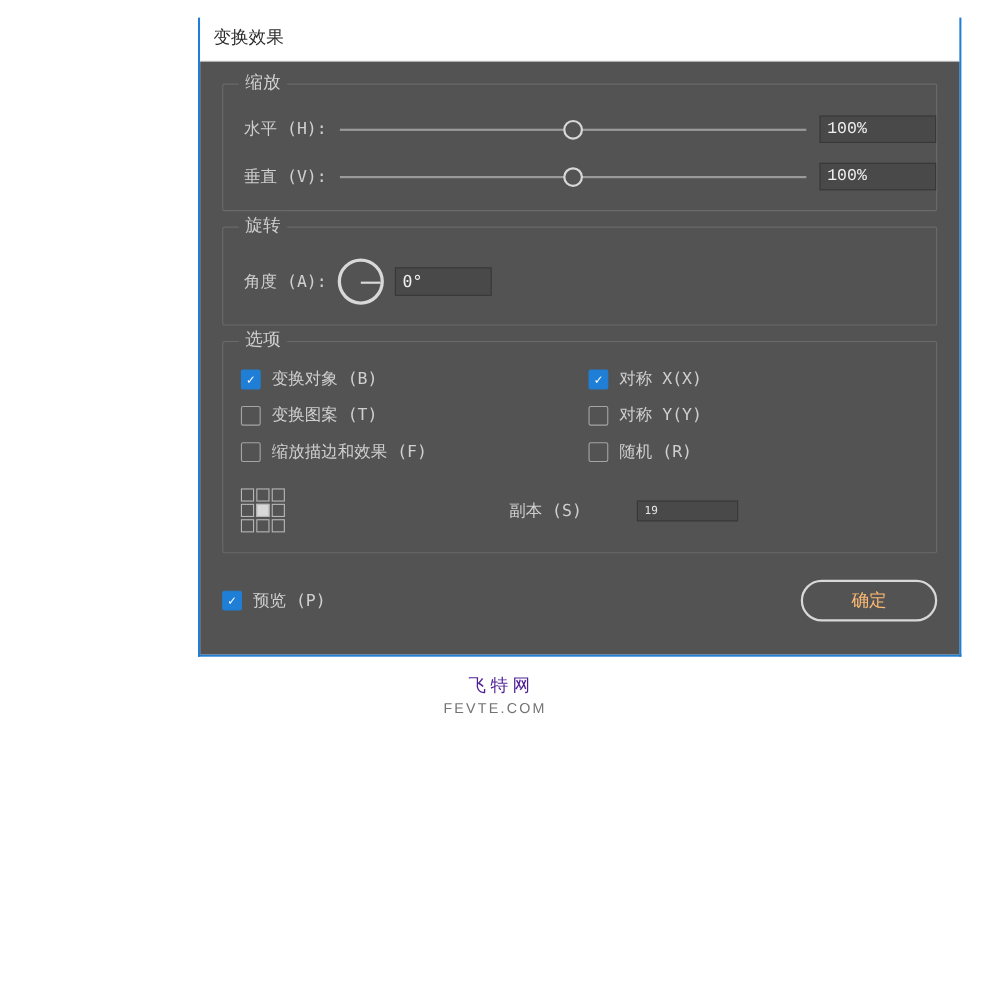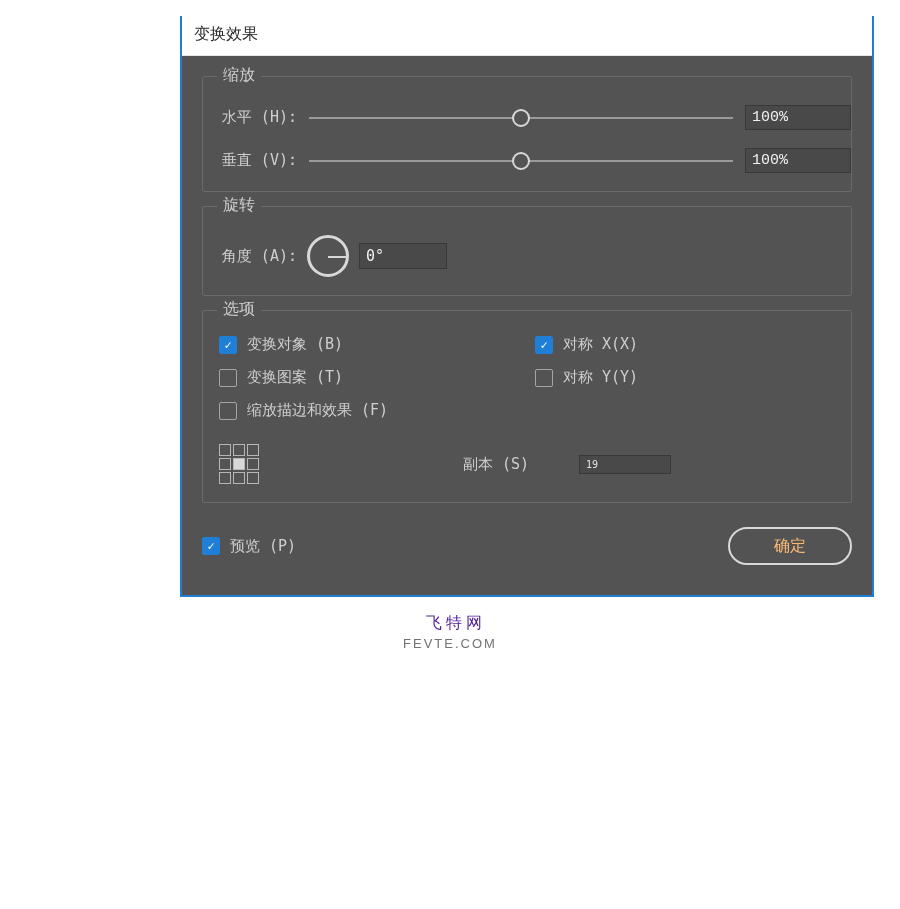--- a/index.html
+++ b/index.html
@@ -297,20 +297,24 @@
           <span>变换图案 (T)</span>
         </div>
         <div class="chk-row">
           <div class="chk"></div>
           <span>对称 Y(Y)</span>
         </div>
         <div class="chk-row">
           <div class="chk"></div>
           <span>缩放描边和效果 (F)</span>
         </div>
+        <div class="chk-row">
+          <div class="chk"></div>
+          <span>随机 (R)</span>
+        </div>
       </div>
 
       <div class="anchor-row">
         <div class="anchor-grid">
           <div class="anchor-cell"></div>
             <div class="anchor-cell"></div>
             <div class="anchor-cell"></div>
           <div class="anchor-cell"></div>
             <div class="anchor-cell active"></div>
             <div class="anchor-cell"></div>

